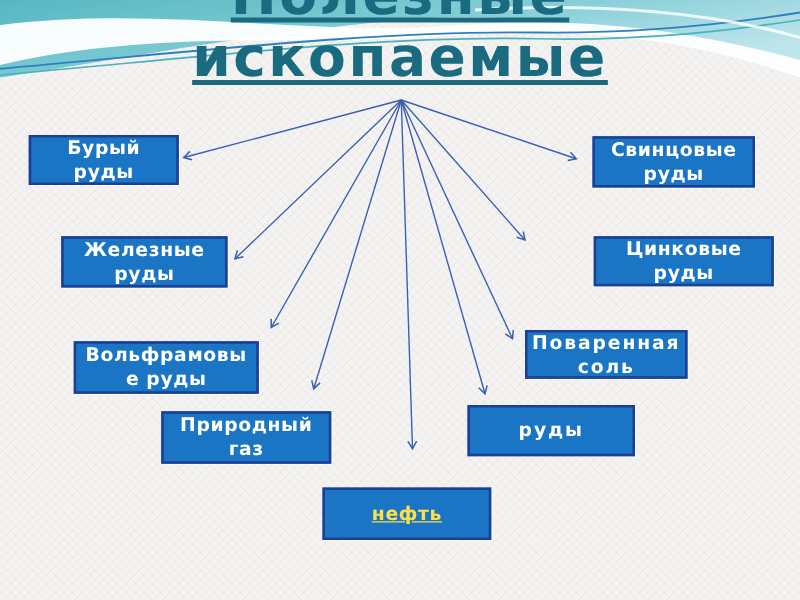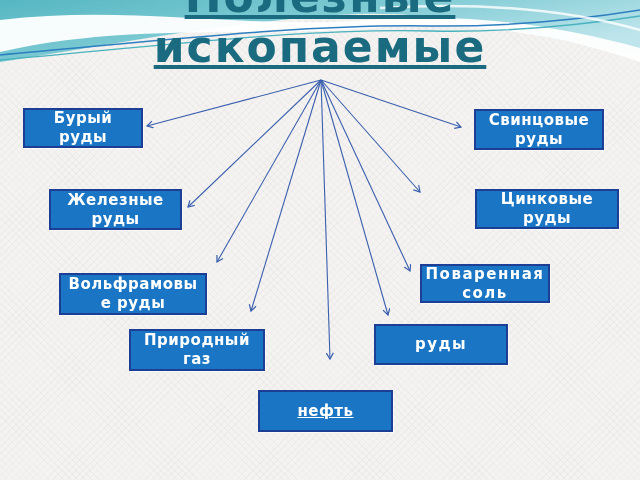--- a/index.html
+++ b/index.html
@@ -47,21 +47,21 @@
   .n-lead-ores   {left:474px; top:109px; width:130px; height:41px;}
   .n-iron-ores   {left:49px;  top:189px; width:133px; height:41px;}
   .n-zinc-ores   {left:434px; top:189px; width:144px; height:40px;margin-left:41px;}
   .n-tungsten    {left:59px;  top:273px; width:148px; height:42px;}
   .n-salt        {left:420px; top:264px; width:130px; height:39px;}
   .n-gas         {left:129px; top:329px; width:136px; height:42px;justify-content:center;}
   .n-tin-ores    {left:374px; top:324px; width:134px; height:41px;}
   .n-oil         {left:258px; top:390px; width:135px; height:42px; cursor:pointer;}
   .n-oil .link-text{
     text-decoration:underline;
-    color:#ffffff;
+    color:#fde047;
   }
 </style>
 </head>
 <body>
 
 <div class="slide">
 
   <svg class="wave-svg" viewBox="0 0 640 110" preserveAspectRatio="none" aria-hidden="true">
     <defs>
       <linearGradient id="tealGrad" x1="0" y1="0" x2="1" y2="0.55">

